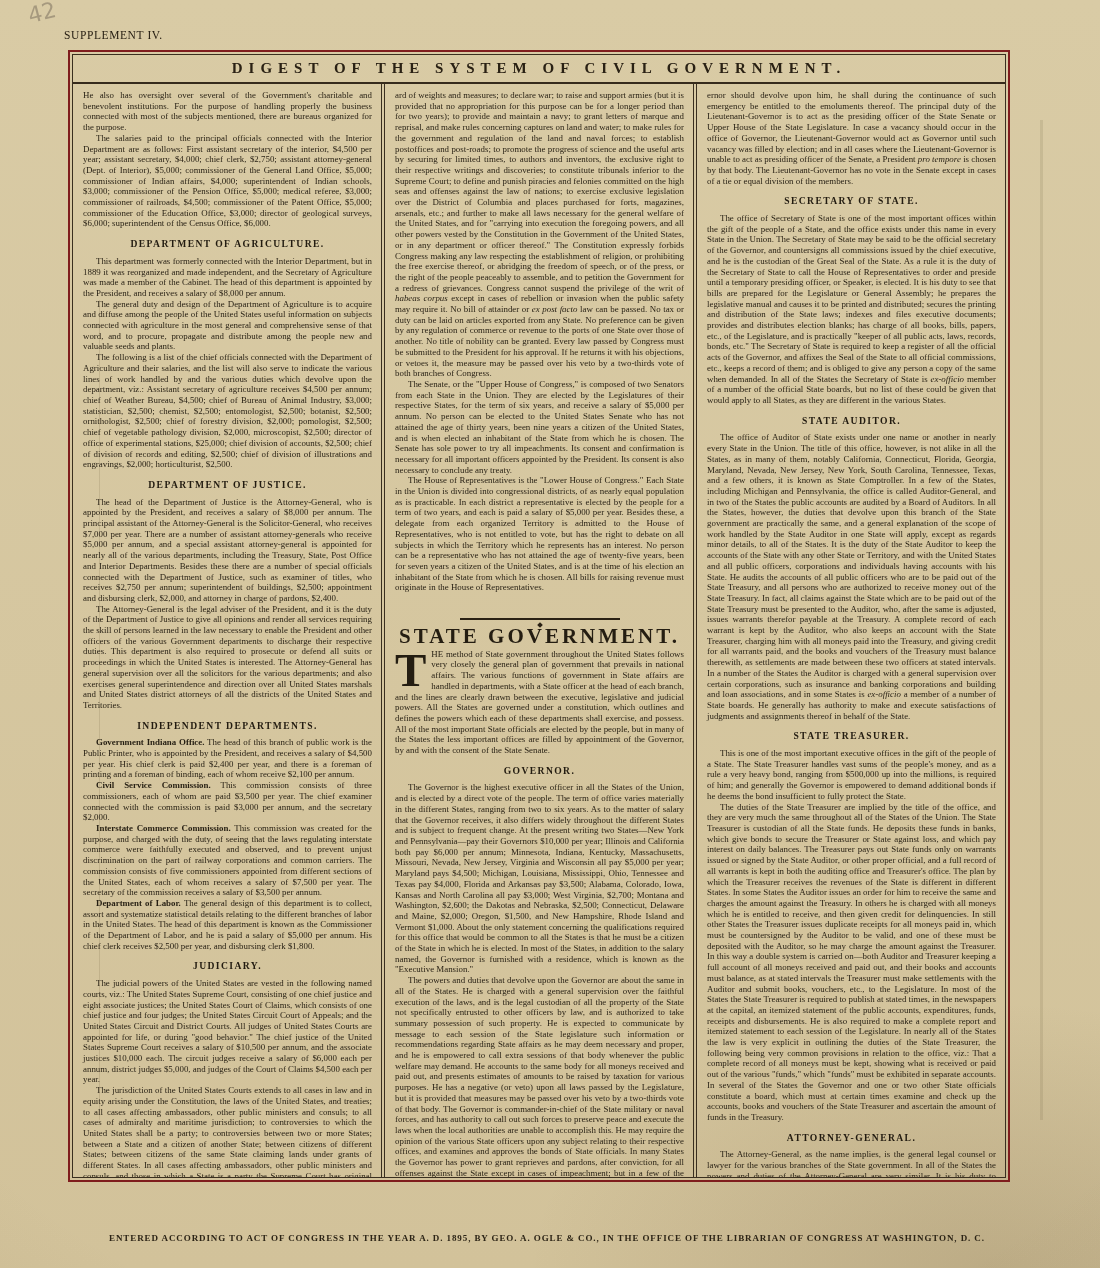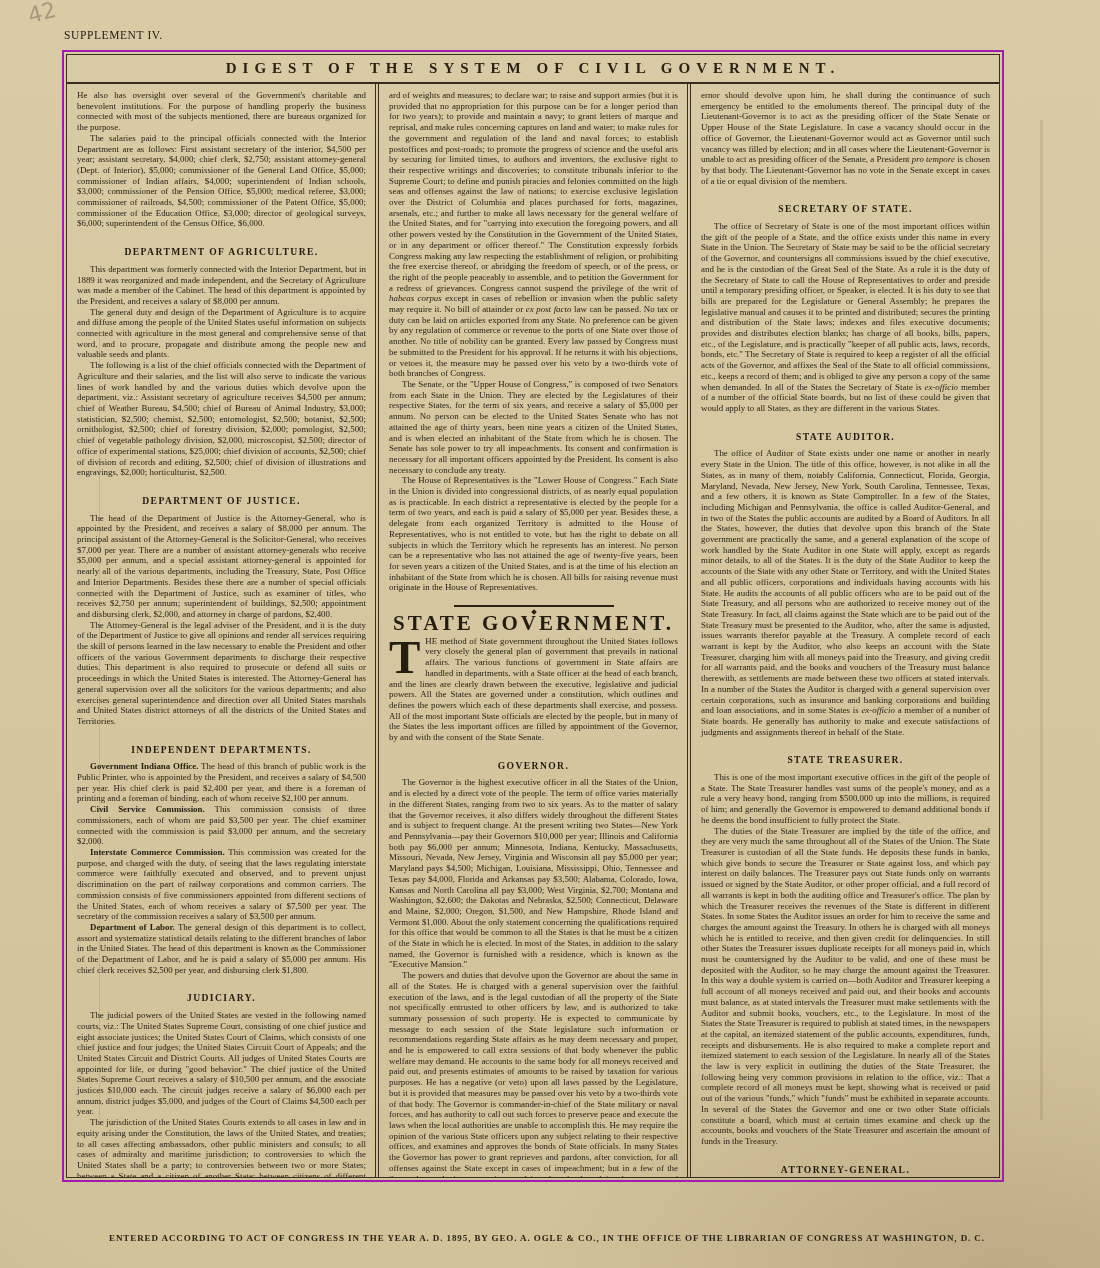--- a/index.html
+++ b/index.html
@@ -11,39 +11,39 @@
       radial-gradient(ellipse 60% 30% at 90% 100%, rgba(90,70,40,.18), rgba(0,0,0,0) 70%),
       linear-gradient(#d9cba5,#d2c29a);
   }
   .corner-mark{position:absolute;left:28px;top:0px;font-size:22px;color:#7d7260;
     transform:rotate(-14deg);font-family:"DejaVu Sans",sans-serif;opacity:.55;}
   .supplement{position:absolute;left:64px;top:29px;font-size:11.5px;font-weight:400;
     letter-spacing:.6px;color:#241c10;}
   .crease{position:absolute;left:99px;top:300px;width:1px;height:820px;background:rgba(110,92,62,.18);}
   .edge-shadow{position:absolute;left:1040px;top:120px;width:3px;height:1000px;background:rgba(110,92,62,.15);}
 
-  .frame-outer{position:absolute;left:62px;top:50px;width:938px;height:1128px;
-    border:2px solid #a21caf;background:rgba(0,0,0,0);}
+  .frame-outer{position:absolute;left:68px;top:50px;width:938px;height:1128px;
+    border:2px solid #7f1d1d;background:rgba(0,0,0,0);}
   .frame-inner{position:absolute;left:2px;top:2px;right:2px;bottom:2px;border:1px solid #3a2f1f;
     display:flex;flex-direction:column;overflow:hidden;}
 
   .masthead{height:27px;border-bottom:2px solid #362b1c;display:flex;align-items:center;justify-content:center;flex:0 0 auto;}
   .masthead-title{font-size:15px;letter-spacing:6px;font-weight:600;color:#2a2114;}
 
   .cols{flex:1 1 auto;display:flex;overflow:hidden;}
   .col{flex:1 1 0;padding:6px 9px 0 10px;overflow:hidden;text-align:justify;
     font-size:8.9px;line-height:10.7px;color:#251e12;}
   .col-sep{width:2px;border-left:1px solid #3a2f1f;border-right:1px solid #3a2f1f;flex:0 0 auto;}
 
   p.para{margin:0;text-indent:13px;}
   p.para.noindent{text-indent:0;}
   .lead{font-weight:700;}
   .sec-head{text-align:center;font-weight:700;font-size:9.6px;letter-spacing:1.4px;
-    margin:18px 0 6px;text-indent:0;color:#221b10;}
-  .display-head{margin:12px 0 7px;text-align:center;}
+    margin:10px 0 6px;text-indent:0;color:#221b10;}
+  .display-head{margin:25px 0 7px;text-align:center;}
   .display-rule{width:160px;border-top:2.5px solid #2a2114;margin:0 auto 3px;}
   .display-orn{width:4px;height:4px;background:#2a2114;transform:rotate(45deg);margin:1px auto 4px;}
   .display-title{font-size:21px;letter-spacing:3px;font-weight:600;color:#241d11;}
   .dropcap{float:left;font-size:47px;line-height:37px;padding:3px 5px 0 0;font-weight:600;color:#241d11;}
 
   .footer{position:absolute;left:0;right:6px;top:1233px;text-align:center;font-size:9px;
     letter-spacing:.9px;font-weight:600;color:#2c2416;}
 </style>
 </head>
 <body>

